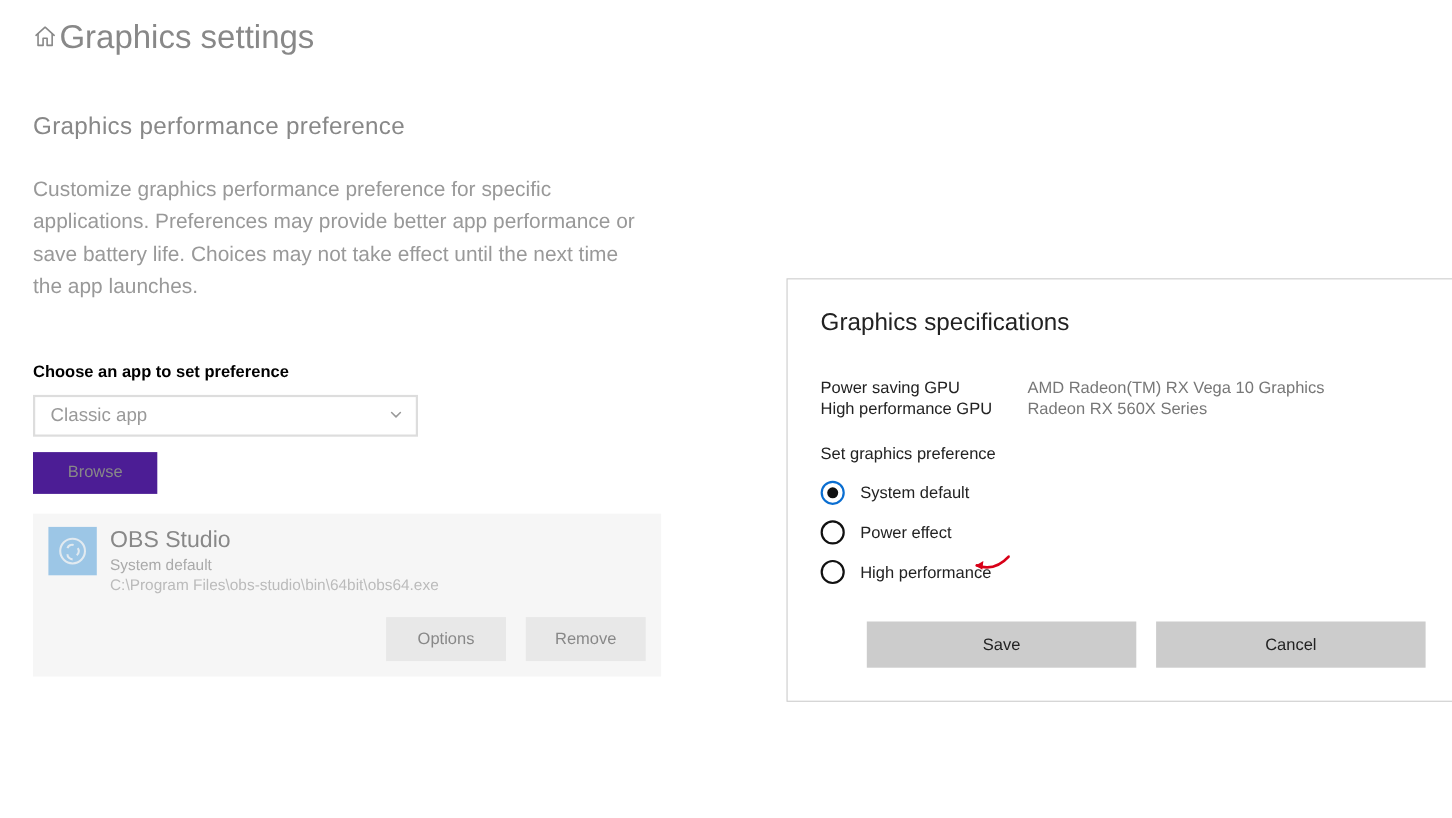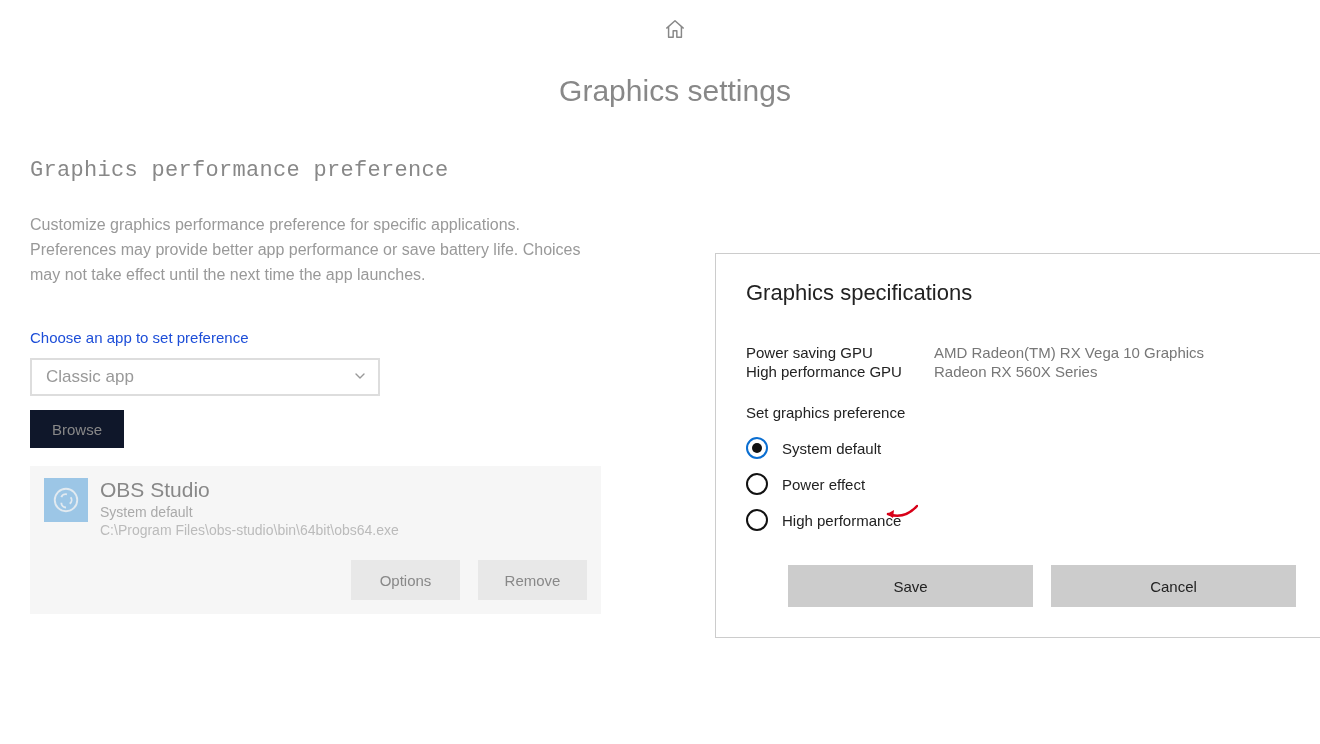--- a/index.html
+++ b/index.html
@@ -10,74 +10,73 @@
     width: 1320px;
     height: 744px;
     position: relative;
     overflow: hidden;
     font-weight: 400;
   }
   
   .header {
     display: flex;
     align-items: center;
-    gap: 30px;
+    gap: 2px;
     padding: 18px 0 0 30px;
-    flex-direction: column;
   }
   .home-icon svg { width: 22px; height: 22px; stroke: #888; fill: none; }
   .page-title {
     font-size: 30px;
     font-weight: 300;
     color: #888;
   }
   .left-col {
     padding: 0 0 0 30px;
     width: 620px;
   }
   .section-heading {
     font-size: 22px;
     font-weight: 400;
     color: #888;
     margin-top: 50px;
     letter-spacing: .3px;
-    font-family: Liberation Mono, monospace;
   }
   .desc {
     margin-top: 30px;
-    font-size: 16px;
+    font-size: 19px;
     line-height: 1.55;
     color: #999;
     max-width: 560px;
   }
   .choose-label {
-    margin-top: 42px;
-    font-size: 15px;
-    color: #1d4ed8;
+    margin-top: 54px;
+    font-size: 15px;
+    color: #000000;
+    font-weight: bold;
   }
   .dropdown {
     margin-top: 12px;
     width: 350px;
     height: 38px;
     border: 2px solid #ddd;
     background: #fff;
     display: flex;
     align-items: center;
     justify-content: space-between;
     padding: 0 12px 0 14px;
     color: #999;
     font-size: 17px;
     cursor: pointer;
   }
   .dropdown .chev svg { width: 12px; height: 12px; stroke: #999; fill: none; }
   .browse-btn {
     margin-top: 14px;
-    width: 94px;
+    width: 113px;
     height: 38px;
-    background: #0f172a;
+    background: #4c1d95;
     border: none;
     font-size: 15px;
     color: #888;
     cursor: pointer;
   }
   .app-card {
     margin-top: 18px;
     width: 571px;
     background: #f6f6f6;
     padding: 12px 14px 14px 14px;

